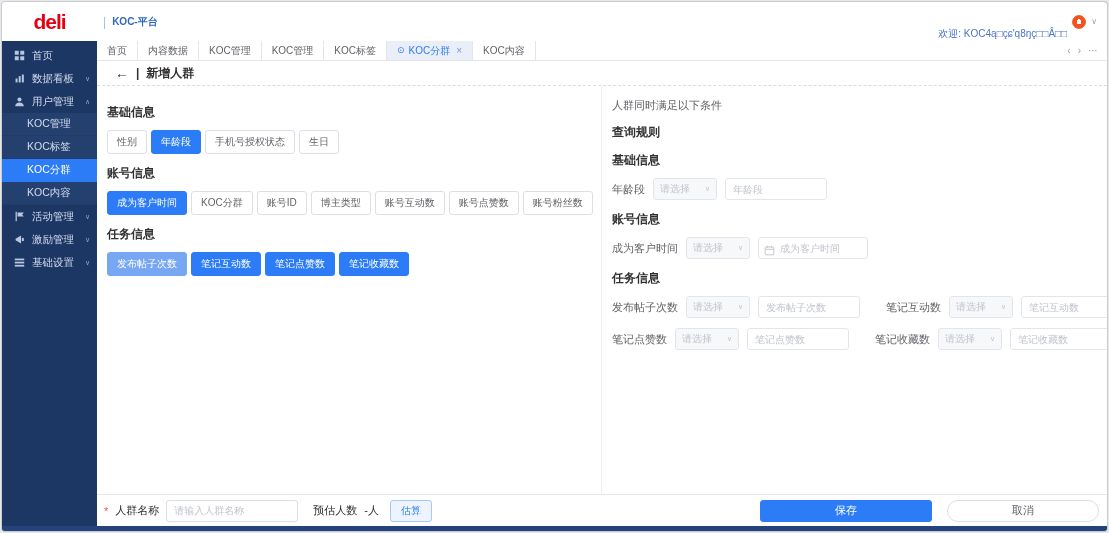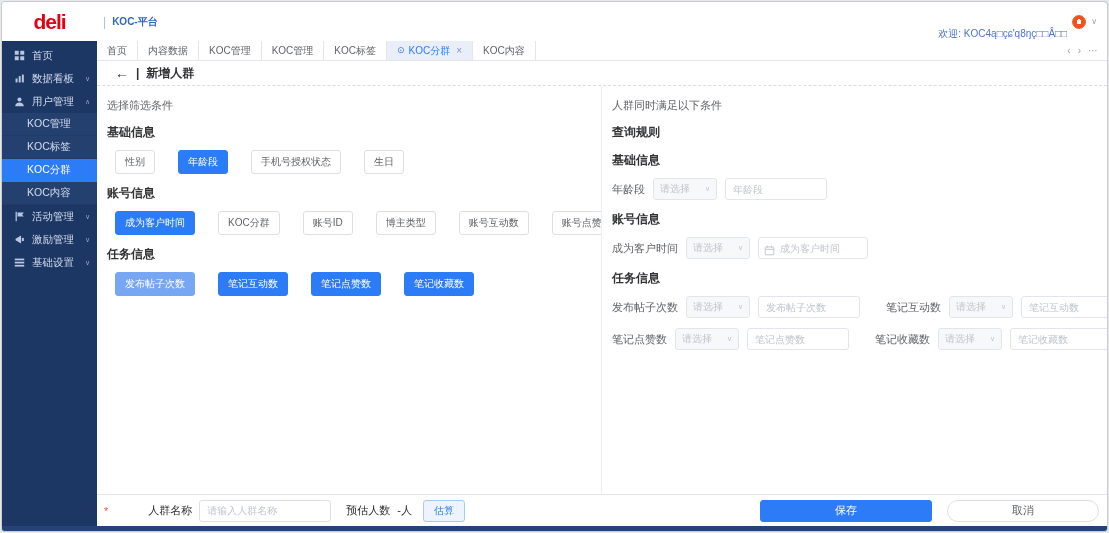--- a/index.html
+++ b/index.html
@@ -49,21 +49,21 @@
   
   .content{flex:1;display:flex;flex-direction:column;min-height:0;}
   .content-header{flex:0 0 25px;display:flex;align-items:center;gap:7px;padding-left:18px;
                   border-bottom:1px dashed #d9dce2;font-size:12px;color:var(--text);font-weight:bold;}
   .back-arrow{font-size:14px;font-weight:normal;cursor:pointer;color:#303133;}
   .panels{flex:1;display:flex;min-height:0;}
   .panel-left{flex:0 0 505px;border-right:1px solid #ebeef5;padding:7px 6px 7px 10px;overflow:hidden;}
   .panel-right{flex:1;padding:7px 10px;overflow:hidden;}
   .muted-title{font-size:11px;color:var(--text2);margin:5px 0 2px;font-weight:normal;}
   .group-label{font-size:12px;font-weight:bold;color:var(--text);margin:11px 0 9px;}
-  .opt-row{display:flex;flex-wrap:nowrap;gap:23px;margin-left:8px;}
+  .opt-row{display:flex;flex-wrap:nowrap;gap:4px;}
   .opt-btn{height:24px;line-height:22px;padding:0 9px;border:1px solid var(--border);border-radius:3px;
            background:#fff;color:var(--text2);font-size:10px;cursor:pointer;white-space:nowrap;}
   .opt-btn.sel{background:var(--blue);border-color:var(--blue);color:#fff;}
   .opt-btn.sel-light{background:var(--blue-light);border-color:var(--blue-light);color:#fff;}
   .rule-row{display:flex;gap:4px;}
   .rule-btn{min-width:38px;height:22px;border:1px solid var(--border);border-radius:3px;background:#fff;
             color:var(--text2);font-size:10px;cursor:pointer;}
   .rule-btn.sel{background:var(--blue);border-color:var(--blue);color:#fff;}
   .field-row{display:flex;align-items:center;margin:6px 0 10px;}
   .field{display:flex;align-items:center;margin-right:26px;}
@@ -75,21 +75,21 @@
   .f-input{width:102px;height:22px;border:1px solid #e2e6ec;border-radius:3px;padding:0 7px;
            font-size:10px;color:var(--text);background:#fff;outline:none;}
   input::placeholder{color:var(--ph);}
   .input-wrap{position:relative;display:flex;align-items:center;}
   .input-wrap .cal{position:absolute;left:6px;top:5px;pointer-events:none;}
   .input-wrap .f-input{padding-left:21px;width:110px;}
   
   .footer-bar{flex:0 0 32px;border-top:1px solid var(--border2);display:flex;align-items:center;
               padding:0 8px 0 7px;gap:7px;background:#fff;}
   .req{color:#f25643;font-size:11px;}
-  .fname-label{font-size:11px;color:var(--text);margin-left:33px;}
+  .fname-label{font-size:11px;color:var(--text);}
   .name-input{width:132px;height:22px;border:1px solid var(--border);border-radius:3px;padding:0 7px;
               font-size:10px;outline:none;}
   .est-label{font-size:11px;color:var(--text);margin-left:8px;}
   .est-value{font-size:11px;color:var(--text);}
   .est-btn{height:22px;padding:0 10px;border:1px solid #a6c9f9;background:#edf4ff;color:var(--blue);
            font-size:10px;border-radius:3px;margin-left:4px;cursor:pointer;text-align:center;}
   .footer-spacer{flex:1;}
   .save-btn{width:172px;height:22px;background:var(--blue);color:#fff;border:1px solid var(--blue);
             border-radius:3px;font-size:11px;cursor:pointer;}
   .cancel-btn{width:152px;height:22px;background:#fff;color:var(--text2);border:1px solid var(--border);
@@ -236,21 +236,20 @@
       <div class="content">
         <div class="content-header">
           <span class="back-arrow">←</span>
           <span>|</span>
           <span>新增人群</span>
         </div>
 
         <div class="panels">
 
           <div class="panel-left">
-            <div class="muted-title">选择筛选条件</div>
 
             <div class="group-label">基础信息</div>
             <div class="opt-row">
               <button class="opt-btn">性别</button>
               <button class="opt-btn sel">年龄段</button>
               <button class="opt-btn">手机号授权状态</button>
               <button class="opt-btn">生日</button>
             </div>
 
             <div class="group-label">账号信息</div>

